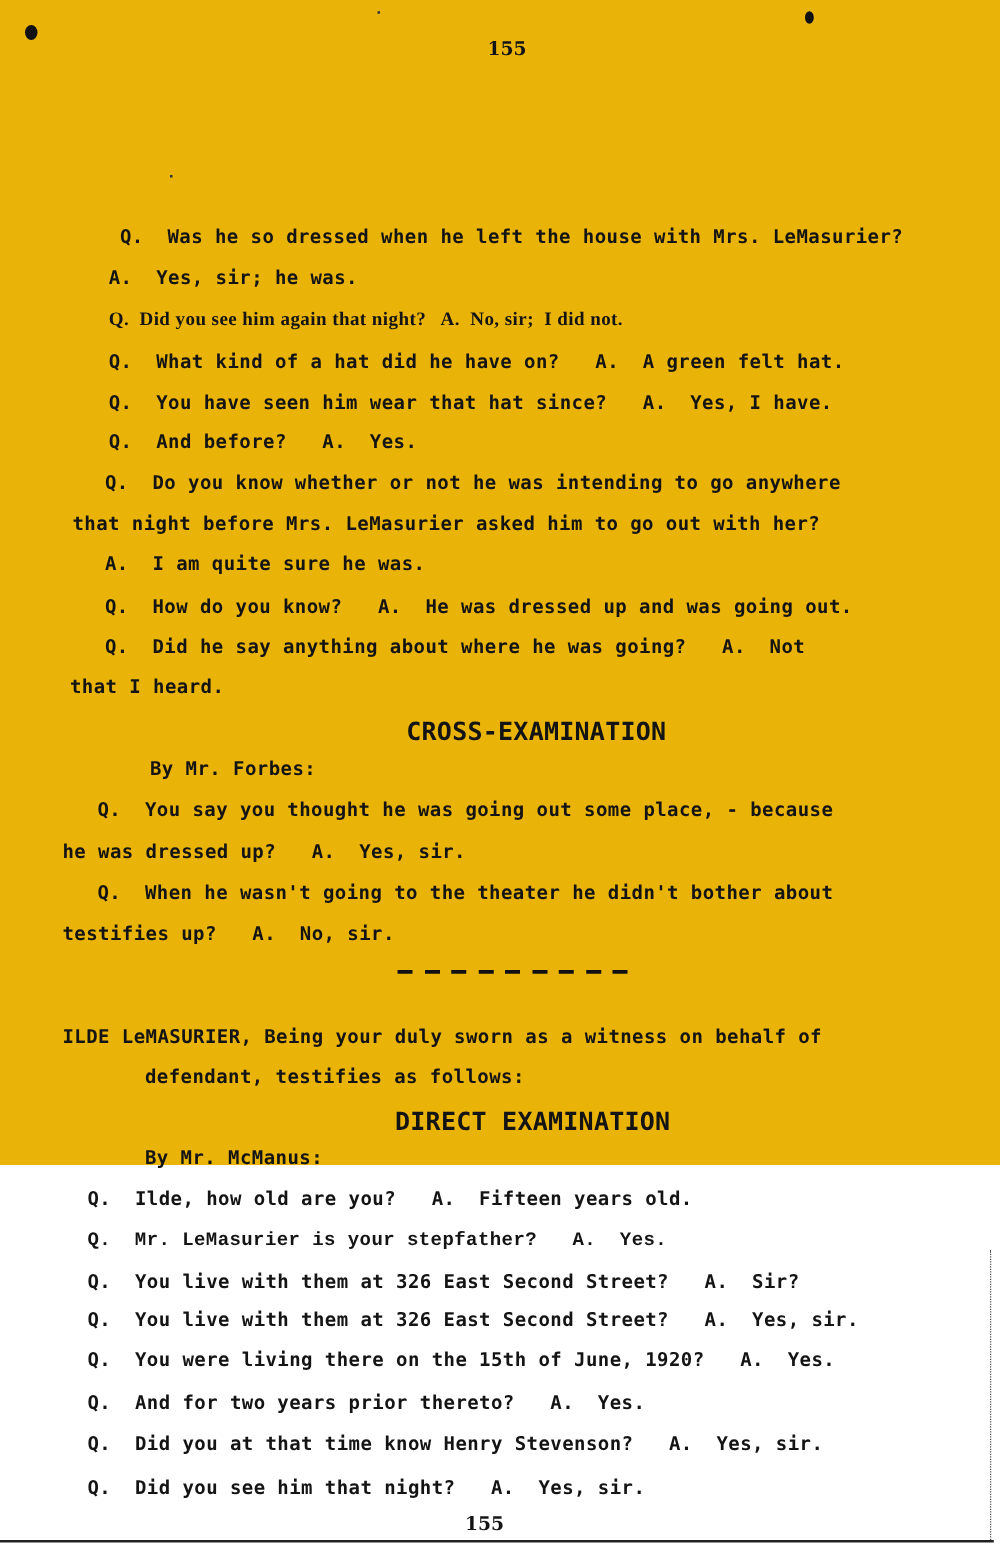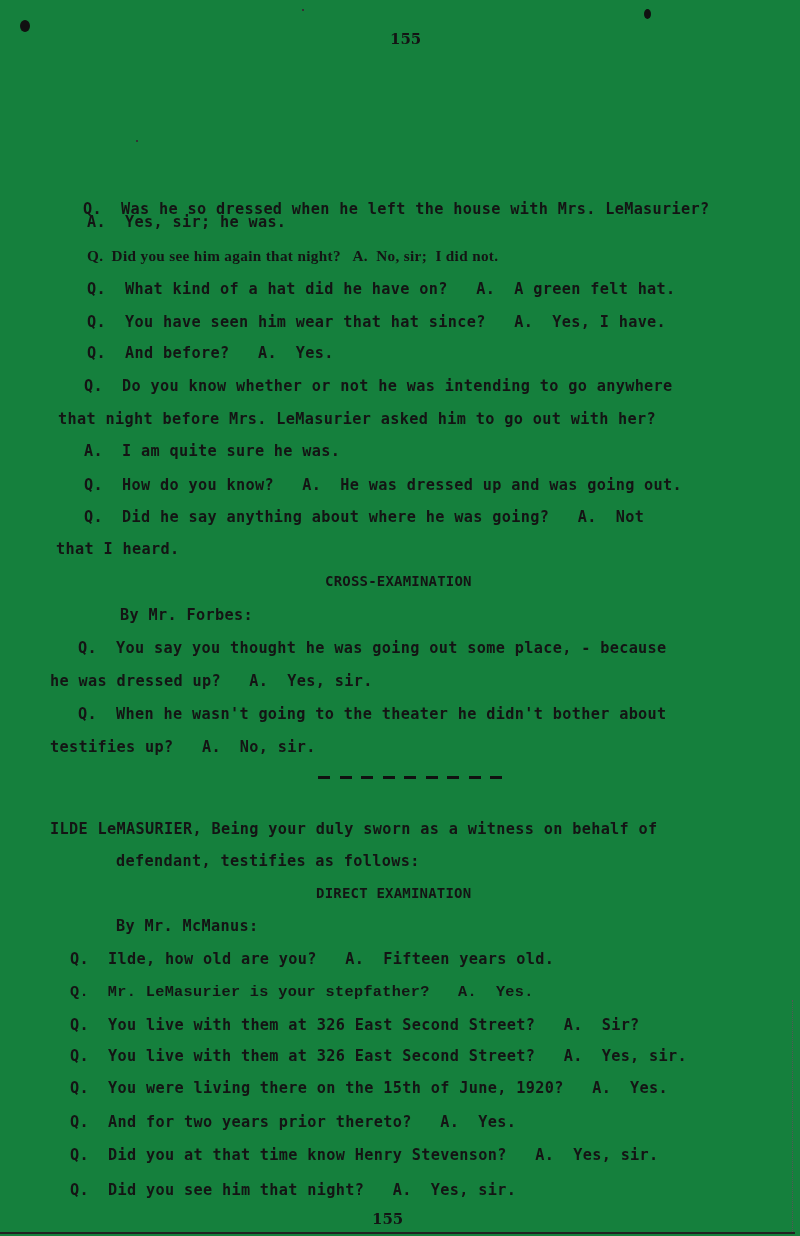--- a/index.html
+++ b/index.html
@@ -12,43 +12,43 @@
       height: 1236px;
       position: relative;
       overflow: hidden;
       font-family: "DejaVu Sans Mono", "Liberation Mono", monospace;
       color: #111111;
     }
     .page {
       position: absolute;
       left: 0; top: 0;
       width: 800px;
-      height: 1236px;
-      background: #15803d;
+      height: 932px;
+      background: #eab308;
     }
     .line {
       position: absolute;
       white-space: pre;
       font-size: 15.2px;
       font-weight: bold;
       letter-spacing: 0.35px;
       line-height: 18px;
       color: #141414;
     }
     .page-num {
       position: absolute;
       font-size: 15px;
       font-weight: bold;
       font-family: "DejaVu Serif", "Liberation Serif", serif;
       color: #141414;
     }
     .heading {
       position: absolute;
       white-space: pre;
-      font-size: 14px;
+      font-size: 20px;
       font-weight: bold;
       letter-spacing: 0.2px;
       color: #141414;
     }
     .blot {
       position: absolute;
       background: #111;
       border-radius: 50%;
     }
     .dashes {
@@ -94,21 +94,21 @@
 <div class="page">
 
   <div class="blot" style="left:20px;top:20px;width:10px;height:12px;"></div>
   <div class="blot" style="left:644px;top:9px;width:7px;height:10px;"></div>
   <div class="speck" style="left:302px;top:9px;"></div>
   <div class="speck" style="left:136px;top:140px;"></div>
 
   <div class="page-num" style="left:390px;top:30px;">155</div>
 
   <div id="lines">
-      <div class="line" style="left: 83px; top: 180px; margin-top: 20px;">Q.  Was he so dressed when he left the house with Mrs. LeMasurier?</div>
+      <div class="line" style="left: 96px; top: 180px;">Q.  Was he so dressed when he left the house with Mrs. LeMasurier?</div>
       <div class="line" style="left: 87px; top: 213px;">A.  Yes, sir; he was.</div>
       <div class="line" style="left: 87px; top: 247px; font-family: Liberation Serif, serif;">Q.  Did you see him again that night?   A.  No, sir;  I did not.</div>
       <div class="line" style="left: 87px; top: 280px;">Q.  What kind of a hat did he have on?   A.  A green felt hat.</div>
       <div class="line" style="left: 87px; top: 313px;">Q.  You have seen him wear that hat since?   A.  Yes, I have.</div>
       <div class="line" style="left: 87px; top: 344px;">Q.  And before?   A.  Yes.</div>
       <div class="line" style="left: 84px; top: 377px;">Q.  Do you know whether or not he was intending to go anywhere</div>
       <div class="line" style="left: 58px; top: 410px;">that night before Mrs. LeMasurier asked him to go out with her?</div>
       <div class="line" style="left: 84px; top: 442px;">A.  I am quite sure he was.</div>
       <div class="line" style="left: 84px; top: 476px;">Q.  How do you know?   A.  He was dressed up and was going out.</div>
       <div class="line" style="left: 84px; top: 508px;">Q.  Did he say anything about where he was going?   A.  Not</div>

